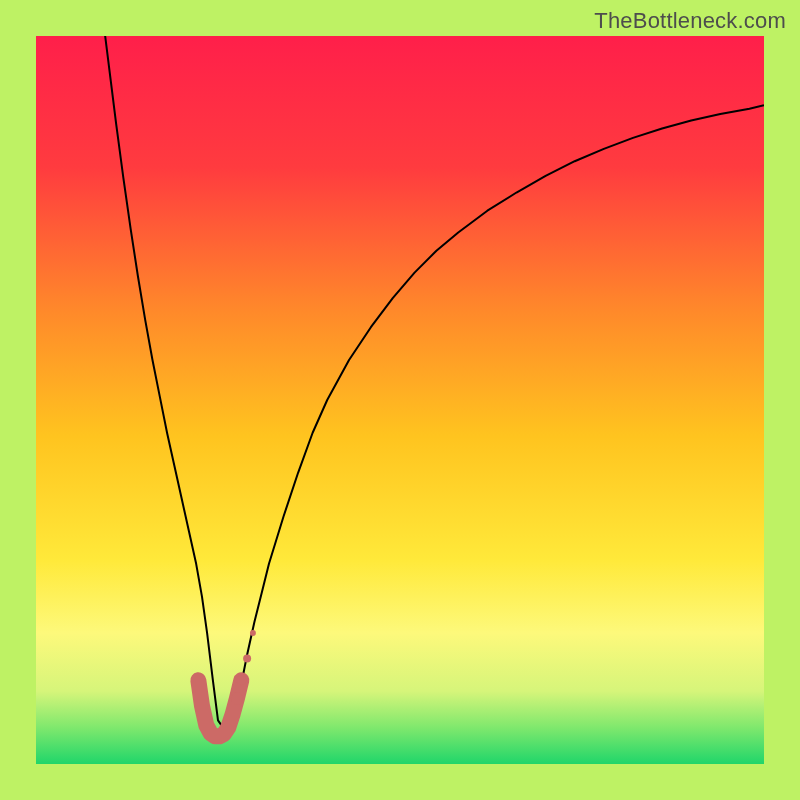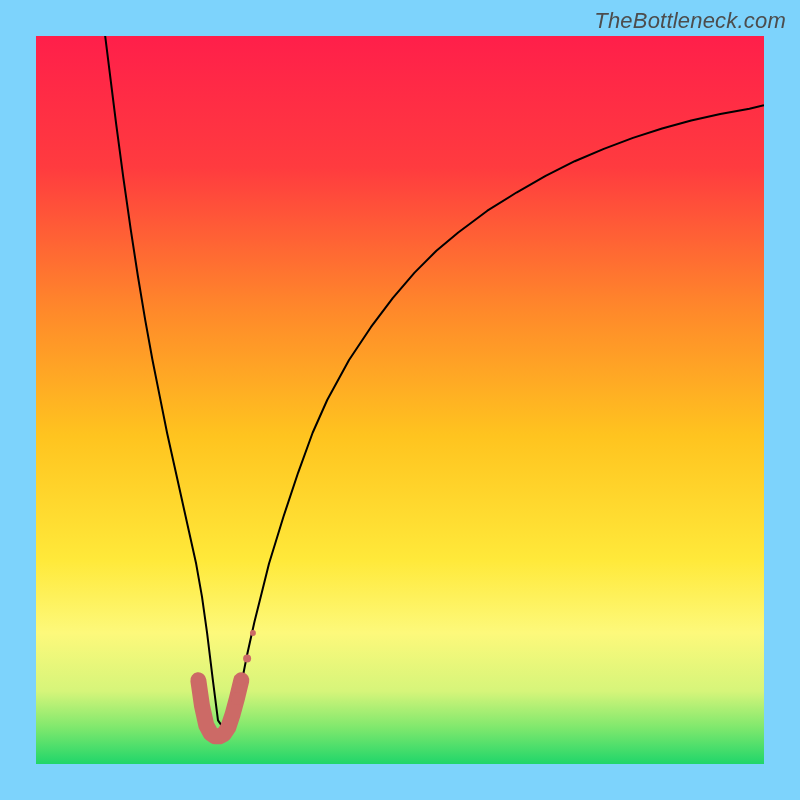--- a/index.html
+++ b/index.html
@@ -8,22 +8,21 @@
     width: 800px;
     height: 800px;
     background: #000;
     overflow: hidden;
     font-family: Arial, Helvetica, sans-serif;
   }
   .frame {
     position: absolute;
     left: 0; top: 0;
     width: 800px; height: 800px;
-    background: #7dd3fc;
-    font-style: italic;
+    background: #bef264;
   }
   .plot-area {
     position: absolute;
     left: 36px;
     top: 36px;
     width: 728px;
     height: 728px;
     overflow: visible;
   }
   .watermark {

